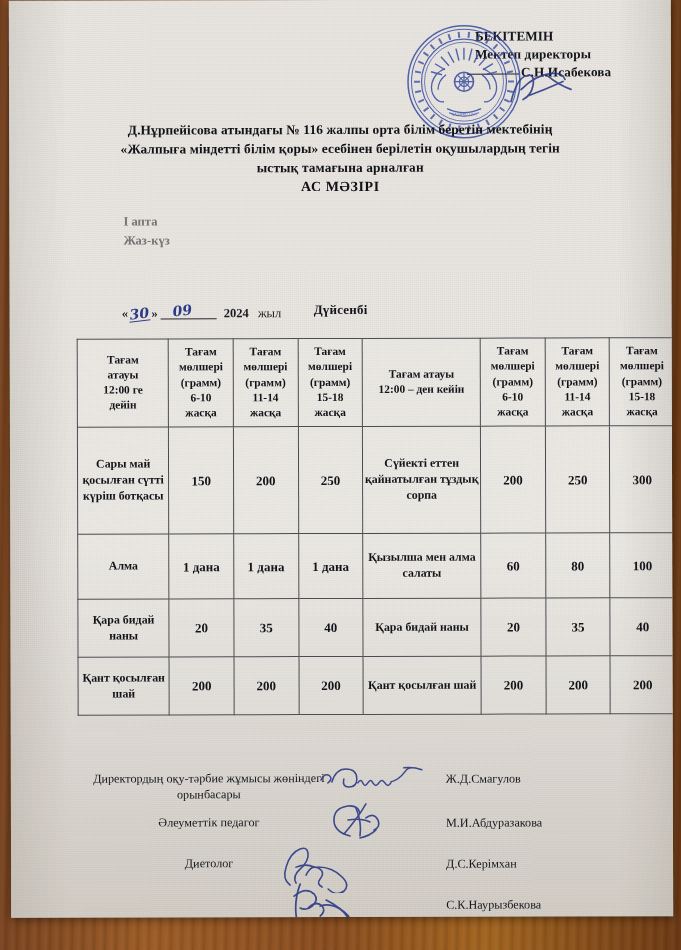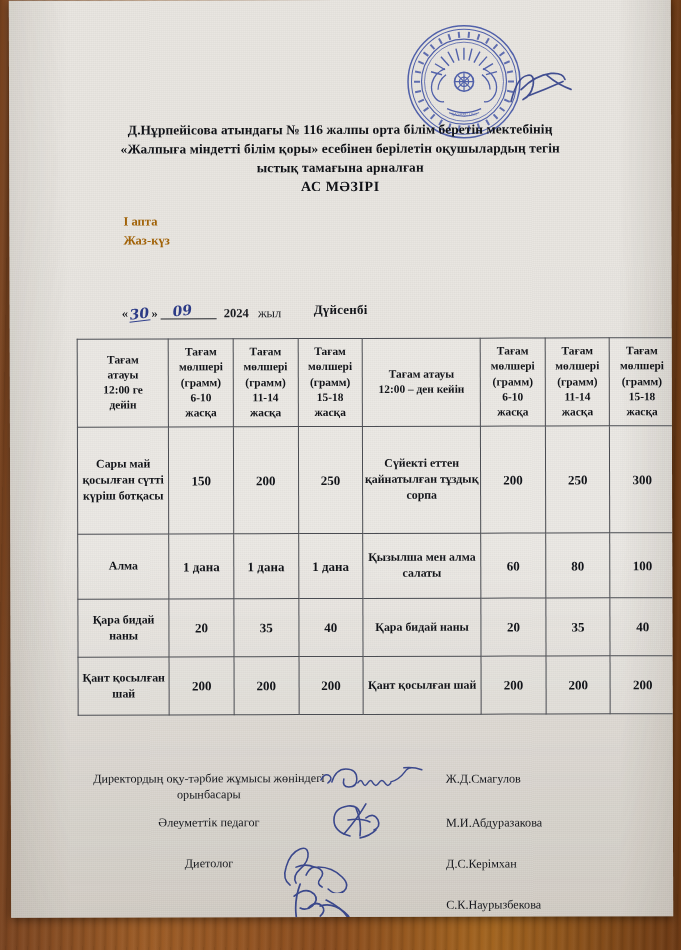--- a/index.html
+++ b/index.html
@@ -76,21 +76,21 @@
     position:absolute;left:0;right:0;top:120px;
     text-align:center;font-weight:bold;font-size:13.4px;
     color:#101217;line-height:1.42;letter-spacing:.1px;
   }
   .title .l{display:block;}
   .title .big{font-size:14px;letter-spacing:.6px;}
 
   
   .weekblock{
     position:absolute;left:114px;top:212px;
-    font-weight:bold;font-size:12.6px;color:#a16207;line-height:1.5;
+    font-weight:bold;font-size:12.6px;color:#737373;line-height:1.5;
   }
   .dateline{
     position:absolute;left:112px;top:258px;
     font-size:12.6px;color:#191b20;white-space:nowrap;
     display:flex;align-items:flex-end;gap:0px;
   }
   .dateline .q{font-weight:bold;}
   .hand{
     font-family:"DejaVu Serif", serif;
     color:#2b3a86;font-style:italic;font-weight:bold;
@@ -152,20 +152,28 @@
   .scribble{position:absolute;pointer-events:none;opacity:.9;}
 </style>
 </head>
 <body>
 
 <div class="desk"></div>
 
 <div class="paper">
   <div class="sheet-inner">
 
+    <div class="approval">
+      <div>БЕКІТЕМІН</div>
+      <div>Мектеп директоры</div>
+      <div class="name-row">
+        <span class="sig-line"></span>
+        <span>С.Н.Исабекова</span>
+      </div>
+    </div>
 
     <div class="stamp">
       <svg viewBox="0 0 118 118" xmlns="http://www.w3.org/2000/svg">
         <g fill="none" stroke="#31459f" stroke-width="1.5">
           <circle cx="59" cy="59" r="56"></circle>
           <circle cx="59" cy="59" r="52.5" stroke-width="1"></circle>
           <circle cx="59" cy="59" r="42.5" stroke-width="1.2"></circle>
           <circle cx="59" cy="59" r="39.5" stroke-width=".8"></circle>
         </g>
 

